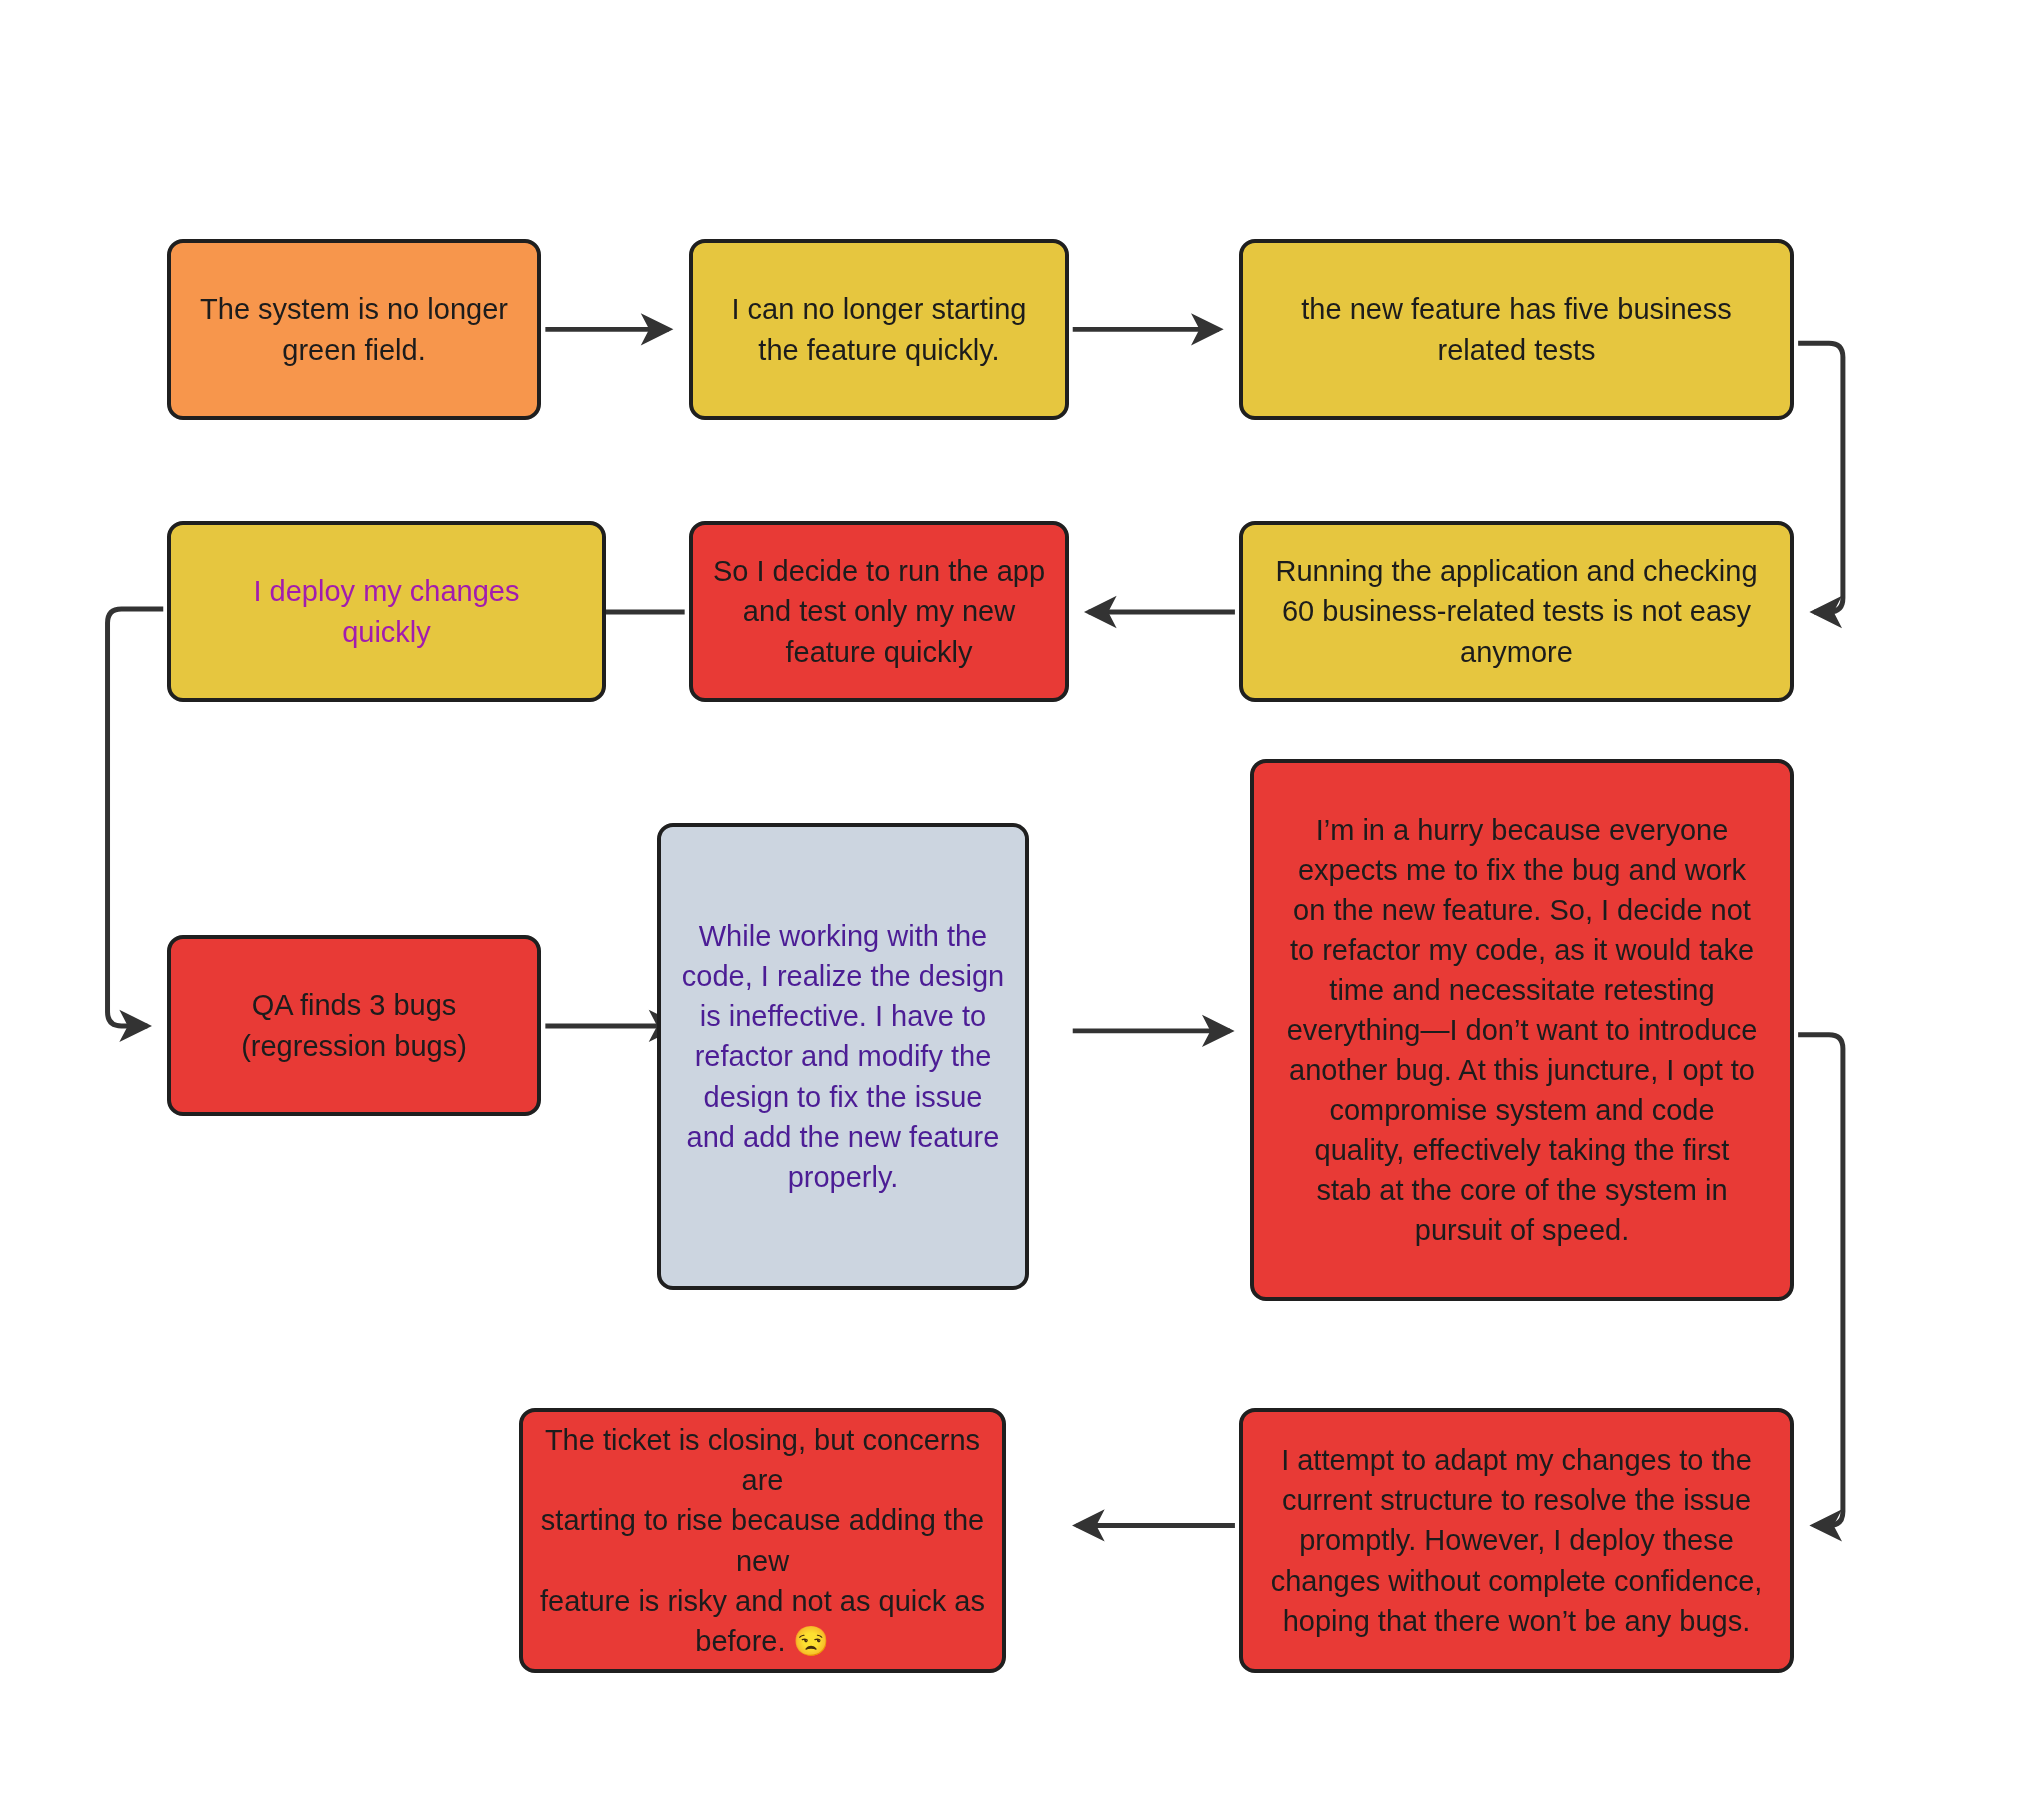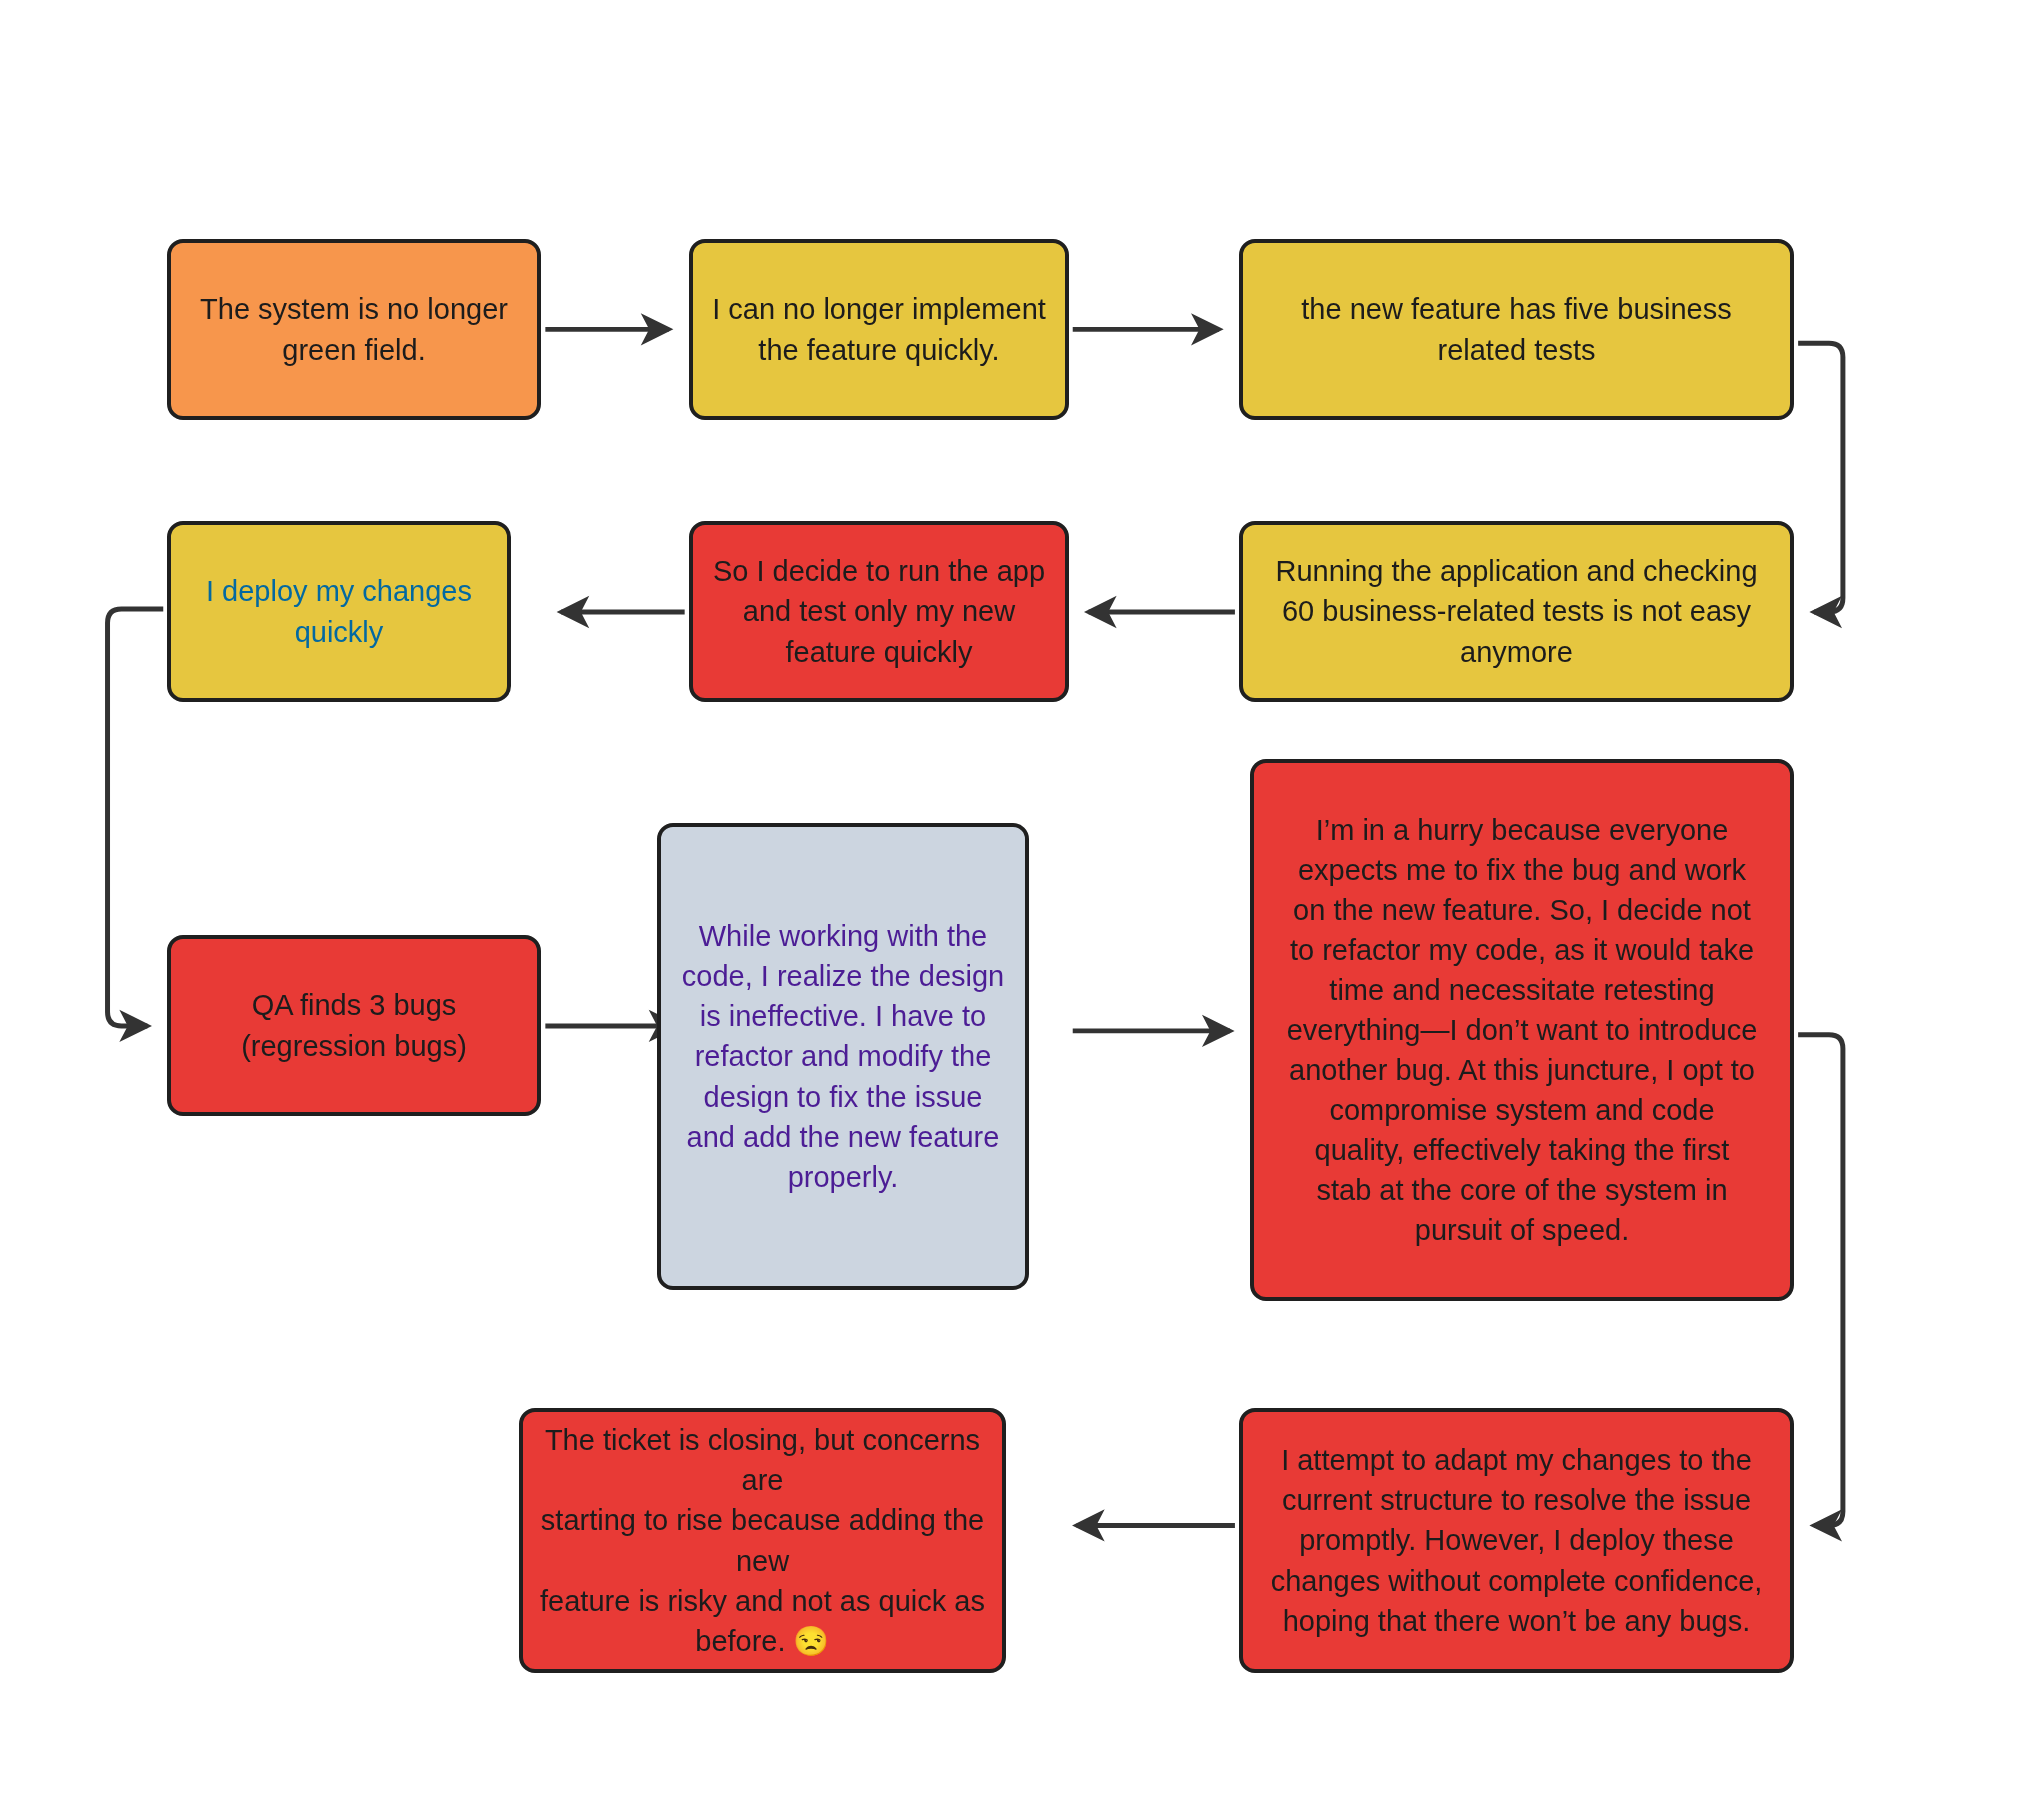--- a/index.html
+++ b/index.html
@@ -88,28 +88,28 @@
 
     <path d="M 1241 1533 L 1082 1533" fill="none" stroke="#333333" stroke-width="5" marker-end="url(#arrow)"></path>
   </svg>
 
   <div id="nodes-layer">
       <div class="node" style="left: 167px; top: 239px; width: 374px; height: 181px; background: rgb(247, 150, 76); border-color: rgb(31, 31, 31); color: rgb(28, 28, 28);">
         <span class="node-text">The system is no longer
 green field.</span>
       </div>
       <div class="node" style="left: 689px; top: 239px; width: 380px; height: 181px; background: rgb(230, 198, 63); border-color: rgb(31, 31, 31); color: rgb(28, 28, 28);">
-        <span class="node-text">I can no longer implement
+        <span class="node-text">I can no longer starting
 the feature quickly.</span>
       </div>
       <div class="node" style="left: 1239px; top: 239px; width: 555px; height: 181px; background: rgb(230, 198, 63); border-color: rgb(31, 31, 31); color: rgb(28, 28, 28);">
         <span class="node-text">the new feature has five business
 related tests</span>
       </div>
-      <div class="node" style="left: 167px; top: 521px; width: 344px; height: 181px; background: rgb(230, 198, 63); border-color: rgb(31, 31, 31); color: #0369a1;">
+      <div class="node" style="left: 167px; top: 521px; width: 439px; height: 181px; background: rgb(230, 198, 63); border-color: rgb(31, 31, 31); color: #a21caf;">
         <span class="node-text">I deploy my changes
 quickly</span>
       </div>
       <div class="node" style="left: 689px; top: 521px; width: 380px; height: 181px; background: rgb(232, 58, 54); border-color: rgb(31, 31, 31); color: rgb(28, 28, 28);">
         <span class="node-text">So I decide to run the app
 and test only my new
 feature quickly</span>
       </div>
       <div class="node" style="left: 1239px; top: 521px; width: 555px; height: 181px; background: rgb(230, 198, 63); border-color: rgb(31, 31, 31); color: rgb(28, 28, 28);">
         <span class="node-text">Running the application and checking

